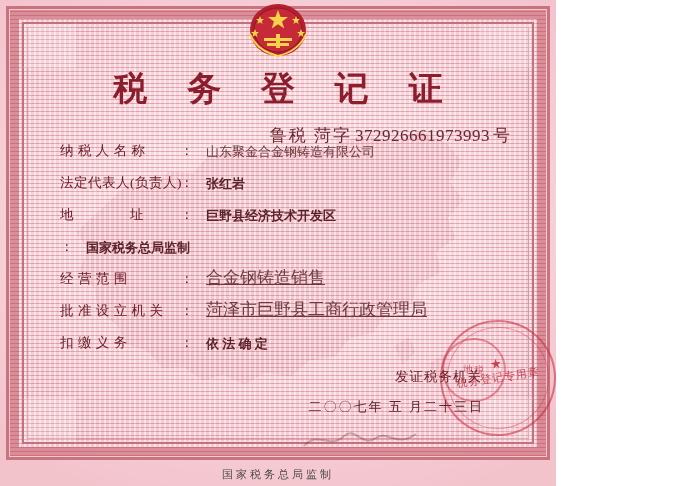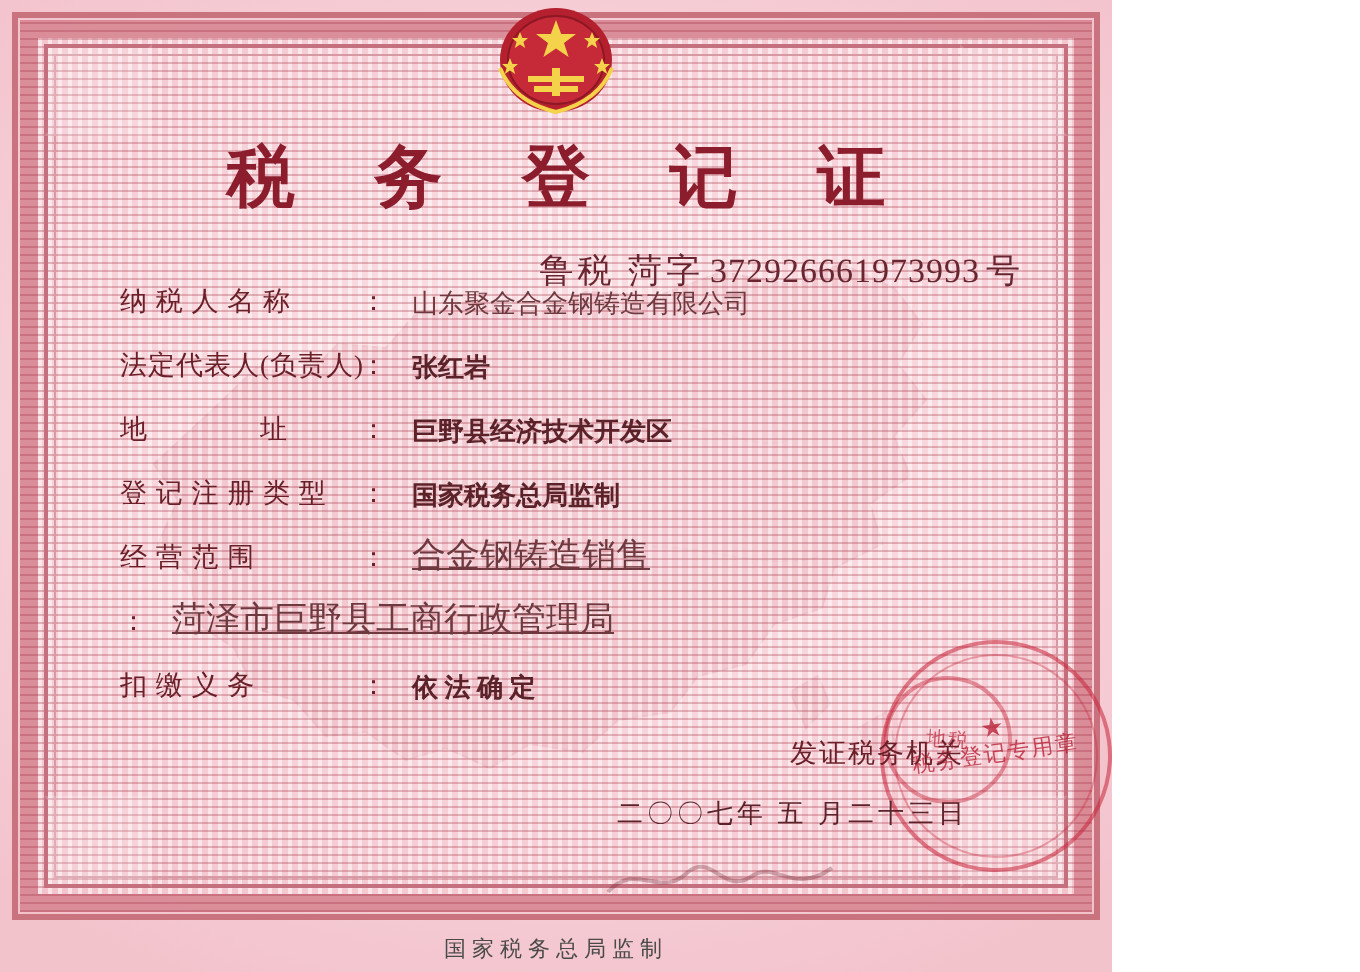--- a/index.html
+++ b/index.html
@@ -345,32 +345,32 @@
       <div class="f-value strong">张红岩</div>
     </div>
 
     <div class="field">
       <div class="f-label">地　　　　址</div>
       <div class="f-colon">：</div>
       <div class="f-value strong">巨野县经济技术开发区</div>
     </div>
 
     <div class="field">
-      <div class="f-label">登 记 注 册 类 型</div>
       <div class="f-colon">：</div>
       <div class="f-value strong">国家税务总局监制</div>
     </div>
 
     <div class="field">
       <div class="f-label">经 营 范 围</div>
       <div class="f-colon">：</div>
       <div class="f-value small">合金钢铸造销售</div>
     </div>
 
     <div class="field">
+      <div class="f-label">批 准 设 立 机 关</div>
       <div class="f-colon">：</div>
       <div class="f-value small">菏泽市巨野县工商行政管理局</div>
     </div>
 
     <div class="field">
       <div class="f-label">扣 缴 义 务</div>
       <div class="f-colon">：</div>
       <div class="f-value strong">依 法 确 定</div>
     </div>
 

